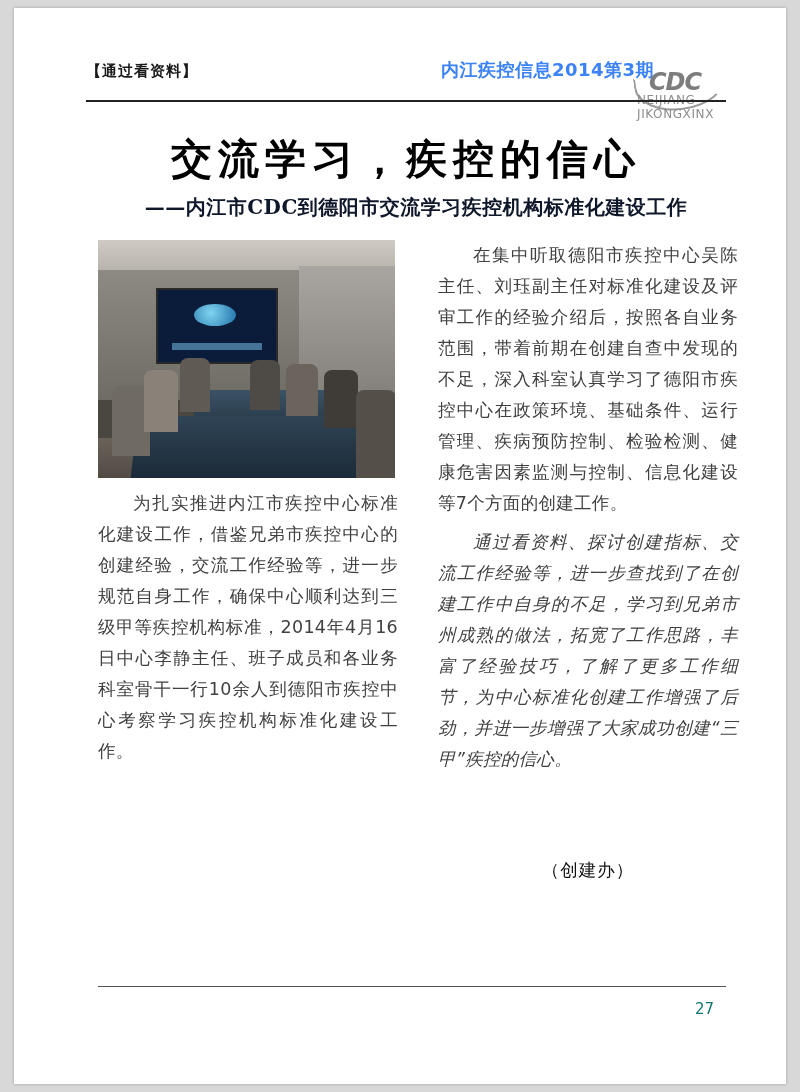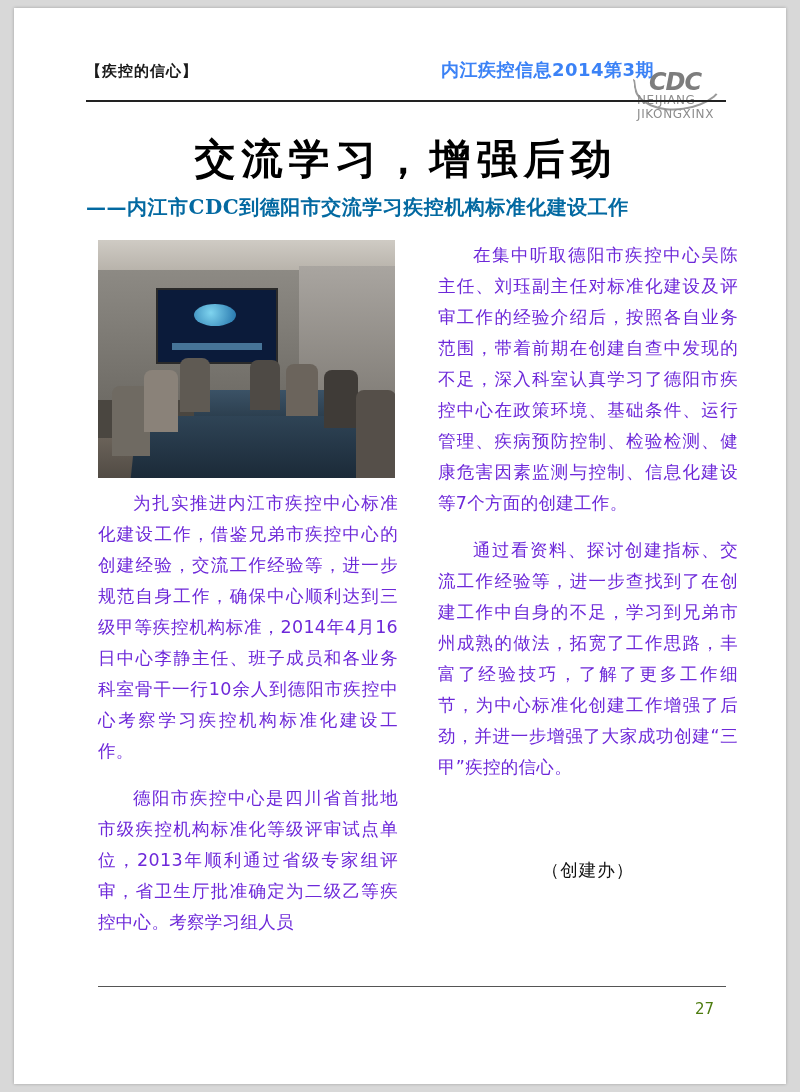--- a/index.html
+++ b/index.html
@@ -107,26 +107,26 @@
     font-size: 41px;
     font-weight: bold;
     letter-spacing: 6px;
     color: #000;
   }
   .subhead {
     position: absolute;
     left: 72px;
     top: 186px;
     width: 660px;
-    text-align: left;
+    text-align: center;
     font-family: "DejaVu Serif", "Liberation Serif", serif;
     font-size: 20px;
     font-weight: bold;
     letter-spacing: 0.5px;
-    color: #0369a1;
+    color: #0f172a;
     white-space: nowrap;
   }
   
   .photo {
     position: absolute;
     left: 84px;
     top: 232px;
     width: 297px;
     height: 238px;
     background: #4a4640;
@@ -173,40 +173,40 @@
   .ph-floor {
     position: absolute; left: 0; bottom: 0; width: 100%; height: 40px;
     background: linear-gradient(180deg, #6a6259, #514b44);
   }
   
   .col {
     position: absolute;
     font-family: "DejaVu Sans", "Liberation Sans", sans-serif;
     font-size: 17.5px;
     line-height: 31px;
-    color: #6d28d9;
+    color: #404040;
     text-align: justify;
     text-justify: inter-ideograph;
     letter-spacing: 0.3px;
   }
   .col-left {
     left: 84px;
     top: 480px;
     width: 300px;
   }
   .col-right {
     left: 424px;
     top: 232px;
     width: 300px;
   }
   .col p {
     margin: 0 0 0 0;
     text-indent: 2em;
   }
-  .col p + p { margin-top: 16px; }
+  .col p + p { margin-top: 8px; font-style: italic; }
   .signature {
     position: absolute;
     left: 424px;
     top: 850px;
     width: 300px;
     text-align: center;
     font-size: 17.5px;
     color: #111;
     letter-spacing: 1px;
   }
@@ -217,40 +217,40 @@
     top: 978px;
     width: 628px;
     height: 1px;
     background: #555;
   }
   .page-number {
     position: absolute;
     right: 72px;
     top: 992px;
     font-size: 15px;
-    color: #4d7c0f;
+    color: #0f766e;
   }
 </style>
 </head>
 <body>
 
 <div class="page">
 
   <div class="header">
-    <div class="header-tag">【疾控的信心】</div>
+    <div class="header-tag">【通过看资料】</div>
     <div class="header-title">内江疾控信息2014第3期</div>
     <div class="header-logo">
       <div class="swoosh"></div>
       <div class="cdc-text">CDC</div>
       <div class="cdc-sub">NEIJIANG JIKONGXINX</div>
     </div>
   </div>
   <div class="header-rule"></div>
 
-  <div class="headline">交流学习，增强后劲</div>
+  <div class="headline">交流学习，疾控的信心</div>
   <div class="subhead">——内江市CDC到德阳市交流学习疾控机构标准化建设工作</div>
 
   <div class="photo">
     <div class="ph-ceiling"></div>
     <div class="ph-wall"></div>
     <div class="ph-wall-right"></div>
     <div class="ph-screen">
       <div class="sc-logo"></div>
       <div class="sc-bar"></div>
     </div>
@@ -261,21 +261,20 @@
     <div class="ph-p" style="left:46px; top:130px; width:34px; height:62px; background:#8a8279;"></div>
     <div class="ph-p" style="left:82px; top:118px; width:30px; height:54px; background:#5f5a53;"></div>
     <div class="ph-p" style="left:152px; top:120px; width:30px; height:50px; background:#4e4a45;"></div>
     <div class="ph-p" style="left:188px; top:124px; width:32px; height:52px; background:#6b645c;"></div>
     <div class="ph-p" style="left:226px; top:130px; width:34px; height:58px; background:#3f3b37;"></div>
     <div class="ph-p" style="left:258px; top:150px; width:40px; height:88px; background:#554f49;"></div>
   </div>
 
   <div class="col col-left">
     <p>为扎实推进内江市疾控中心标准化建设工作，借鉴兄弟市疾控中心的创建经验，交流工作经验等，进一步规范自身工作，确保中心顺利达到三级甲等疾控机构标准，2014年4月16日中心李静主任、班子成员和各业务科室骨干一行10余人到德阳市疾控中心考察学习疾控机构标准化建设工作。</p>
-    <p>德阳市疾控中心是四川省首批地市级疾控机构标准化等级评审试点单位，2013年顺利通过省级专家组评审，省卫生厅批准确定为二级乙等疾控中心。考察学习组人员</p>
   </div>
 
   <div class="col col-right">
     <p>在集中听取德阳市疾控中心吴陈主任、刘珏副主任对标准化建设及评审工作的经验介绍后，按照各自业务范围，带着前期在创建自查中发现的不足，深入科室认真学习了德阳市疾控中心在政策环境、基础条件、运行管理、疾病预防控制、检验检测、健康危害因素监测与控制、信息化建设等7个方面的创建工作。</p>
     <p>通过看资料、探讨创建指标、交流工作经验等，进一步查找到了在创建工作中自身的不足，学习到兄弟市州成熟的做法，拓宽了工作思路，丰富了经验技巧，了解了更多工作细节，为中心标准化创建工作增强了后劲，并进一步增强了大家成功创建“三甲”疾控的信心。</p>
   </div>
 
   <div class="signature">（创建办）</div>
 
   <div class="footer-rule"></div>

